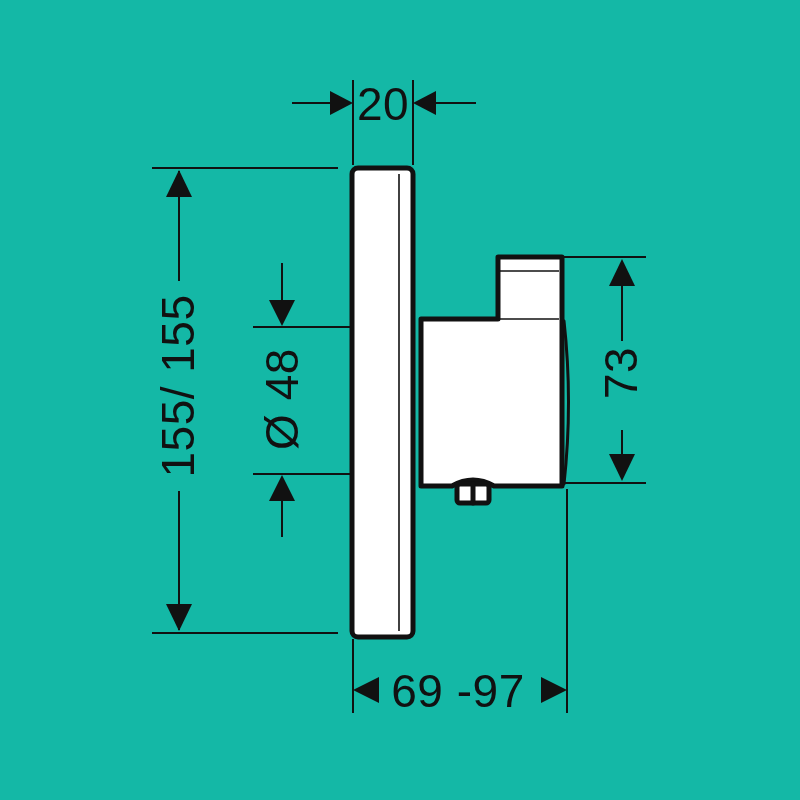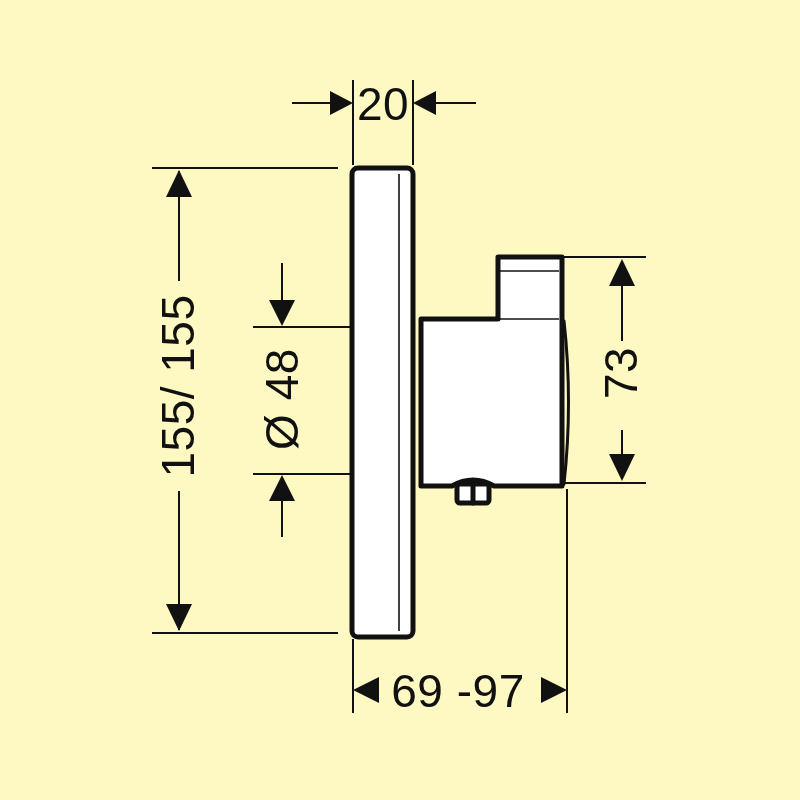--- a/index.html
+++ b/index.html
@@ -7,21 +7,21 @@
     padding: 0;
     background: #ffffff;
     width: 800px;
     height: 800px;
     overflow: hidden;
   }
   .drawing-stage {
     position: relative;
     width: 800px;
     height: 800px;
-    background: #fef9c3;
+    background: #14b8a6;
   }
   svg { display: block; }
 
   
   .outline-thick {
     fill: #ffffff;
     stroke: #111111;
     stroke-width: 5;
     stroke-linejoin: round;
     stroke-linecap: round;

